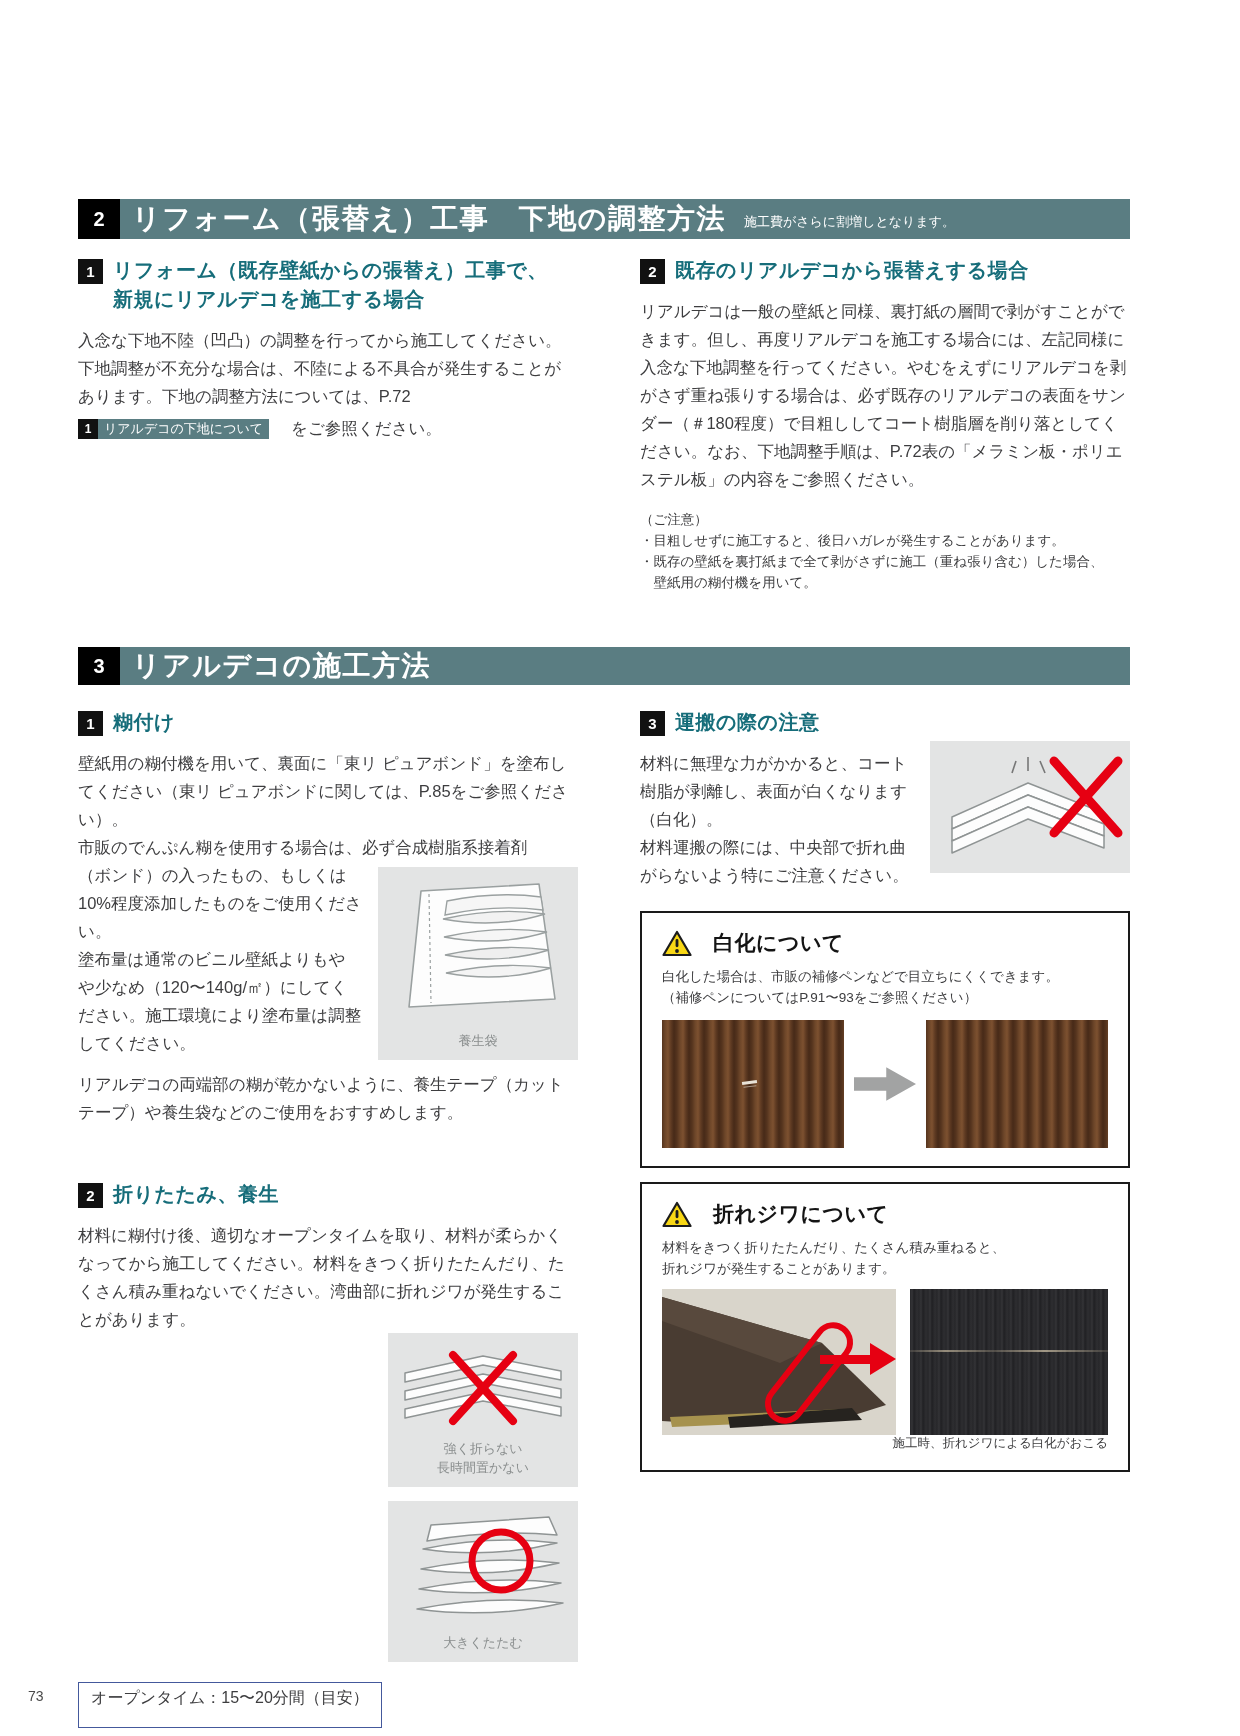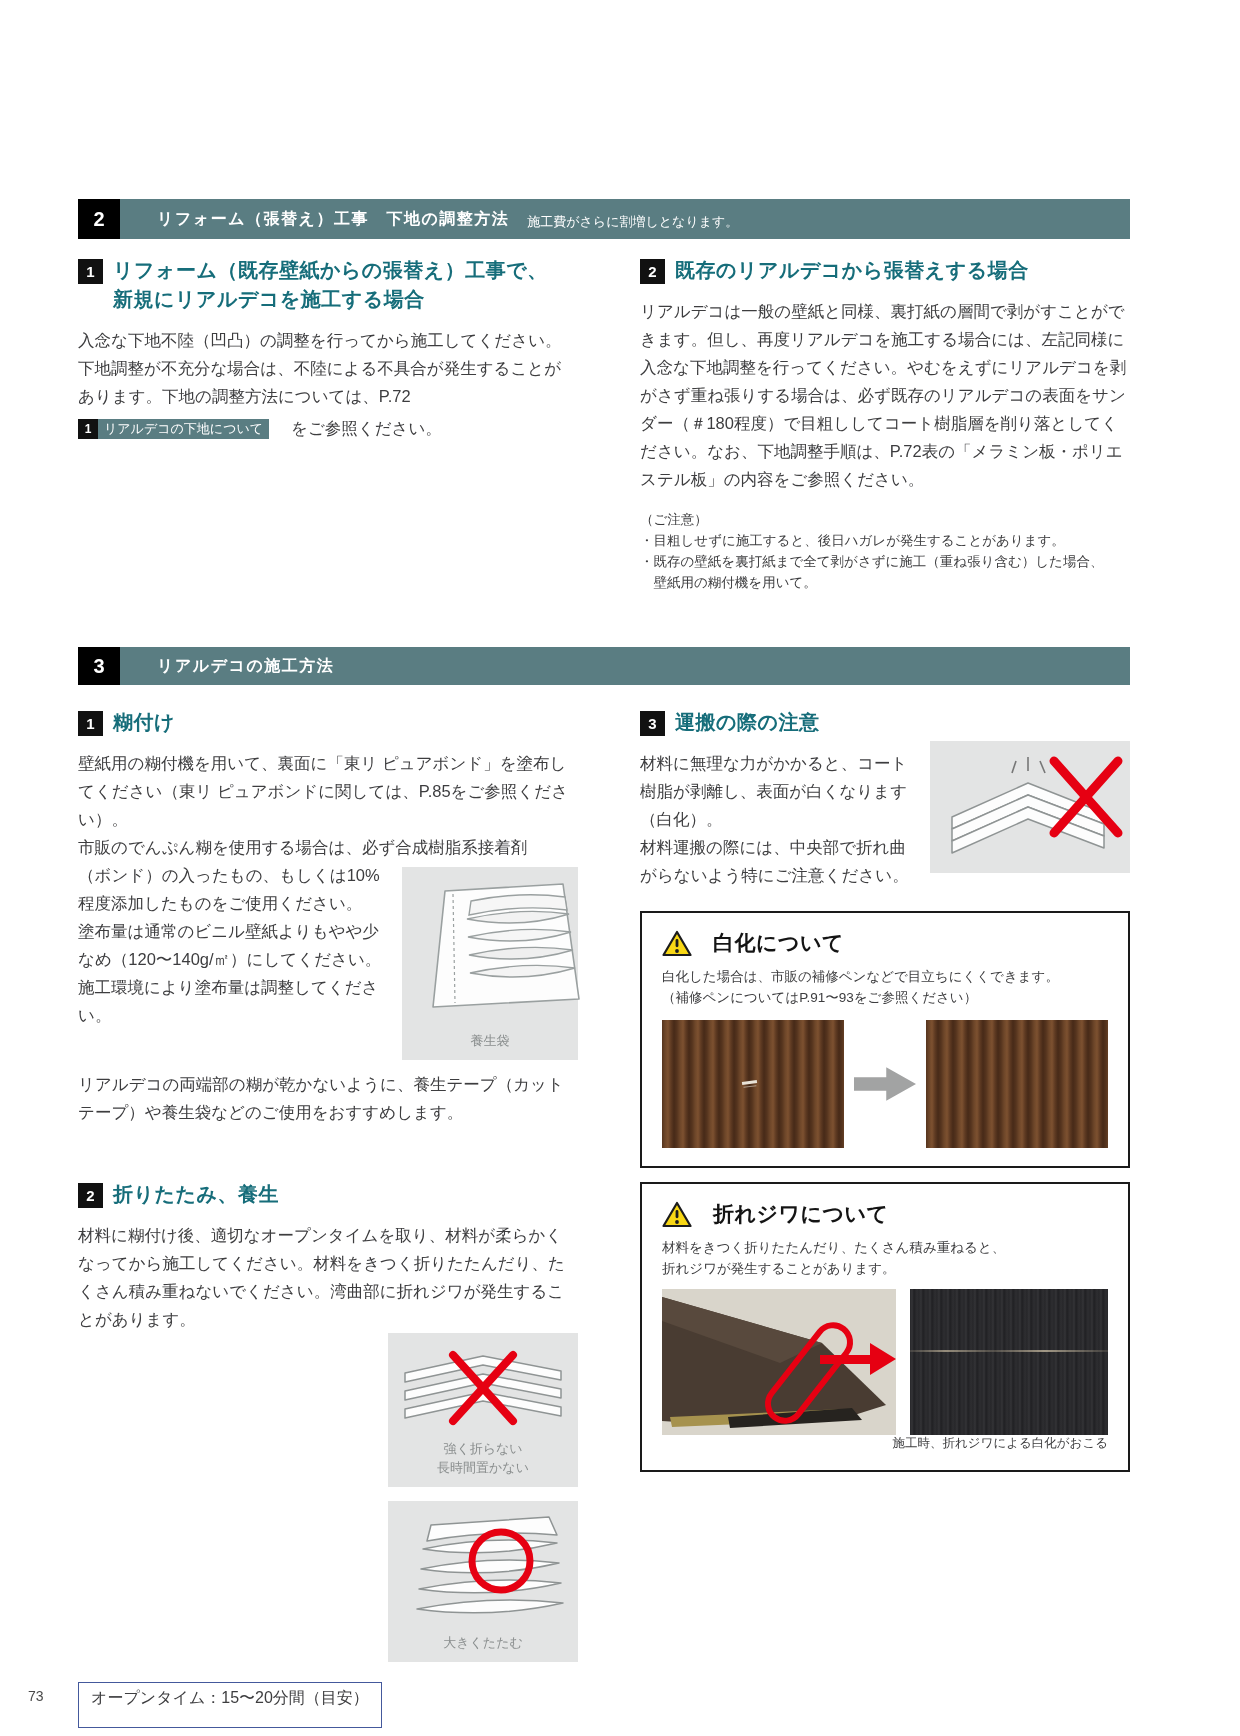--- a/index.html
+++ b/index.html
@@ -3,21 +3,21 @@
 <meta charset="utf-8">
 <style>
   * { margin:0; padding:0; box-sizing:border-box; }
   html,body { background:#ffffff; }
   body { font-family:"Liberation Sans","DejaVu Sans",sans-serif; color:#3d3d3f; }
   .page { position:relative; width:1240px; height:1736px; background:#fff; overflow:hidden; }
 
   
   .bar { position:absolute; left:78px; width:1052px; height:40px; background:#5a7d82; display:flex; align-items:center; }
   .bar-num { flex:0 0 42px; width:42px; height:100%; background:#000; color:#fff; font-weight:bold; font-size:20px; display:flex; align-items:center; justify-content:center; }
-  .bar-title { color:#fff; font-size:16px; font-weight:bold; margin-left:37px; letter-spacing:1.5px; white-space:nowrap; }
+  .bar-title { color:#fff; font-size:28px; font-weight:bold; margin-left:12px; letter-spacing:1.5px; white-space:nowrap; }
   .bar-note { color:#fff; font-size:13px; margin-left:18px; align-self:flex-end; padding-bottom:8px; white-space:nowrap; }
 
   
   .col { position:absolute; }
 
   .subhead { display:flex; align-items:flex-start; gap:10px; }
   .sq { flex:0 0 25px; width:25px; height:25px; background:#111; color:#fff; font-size:15px; font-weight:bold; display:flex; align-items:center; justify-content:center; margin-top:3px; }
   .subhead-title { font-size:20px; line-height:29px; font-weight:bold; color:#166d7a; letter-spacing:0.5px; }
 
   .body { font-size:16.5px; line-height:28px; color:#3d3d3f; margin-top:12px; }
@@ -29,21 +29,21 @@
 
   .notes { margin-top:16px; font-size:13.5px; line-height:21px; color:#3d3d3f; }
   .notes .nline { white-space:nowrap; }
 
   
   .gray-img { background:#e3e4e4; }
   .float-r { float:right; }
   .clear { clear:both; }
   .caption-gray { color:#8a8e8e; font-size:13px; text-align:center; line-height:19px; }
 
-  .bag-box { width:176px; padding:12px 13px 10px; margin:6px 0 10px 16px; }
+  .bag-box { width:200px; padding:12px 13px 10px; margin:6px 0 10px 16px; }
   .imgA-box, .imgB-box { width:190px; padding:10px 9px 10px; }
   .imgB-box { margin-top:14px; }
   .fold-imgs { width:190px; margin-left:15px; margin-bottom:8px; }
   .carry-box { width:200px; height:132px; margin:4px 0 12px 14px; display:flex; align-items:center; justify-content:center; }
 
   
   .navy-box { display:inline-block; border:1px solid #44599c; padding:5px 12px 18px; font-size:16px; color:#3d3d3f; margin:12px 0 8px; white-space:nowrap; }
   .note15 { font-size:15.5px; line-height:25px; color:#3d3d3f; }
   .hang { padding-left:1.05em; text-indent:-1.05em; }
 

